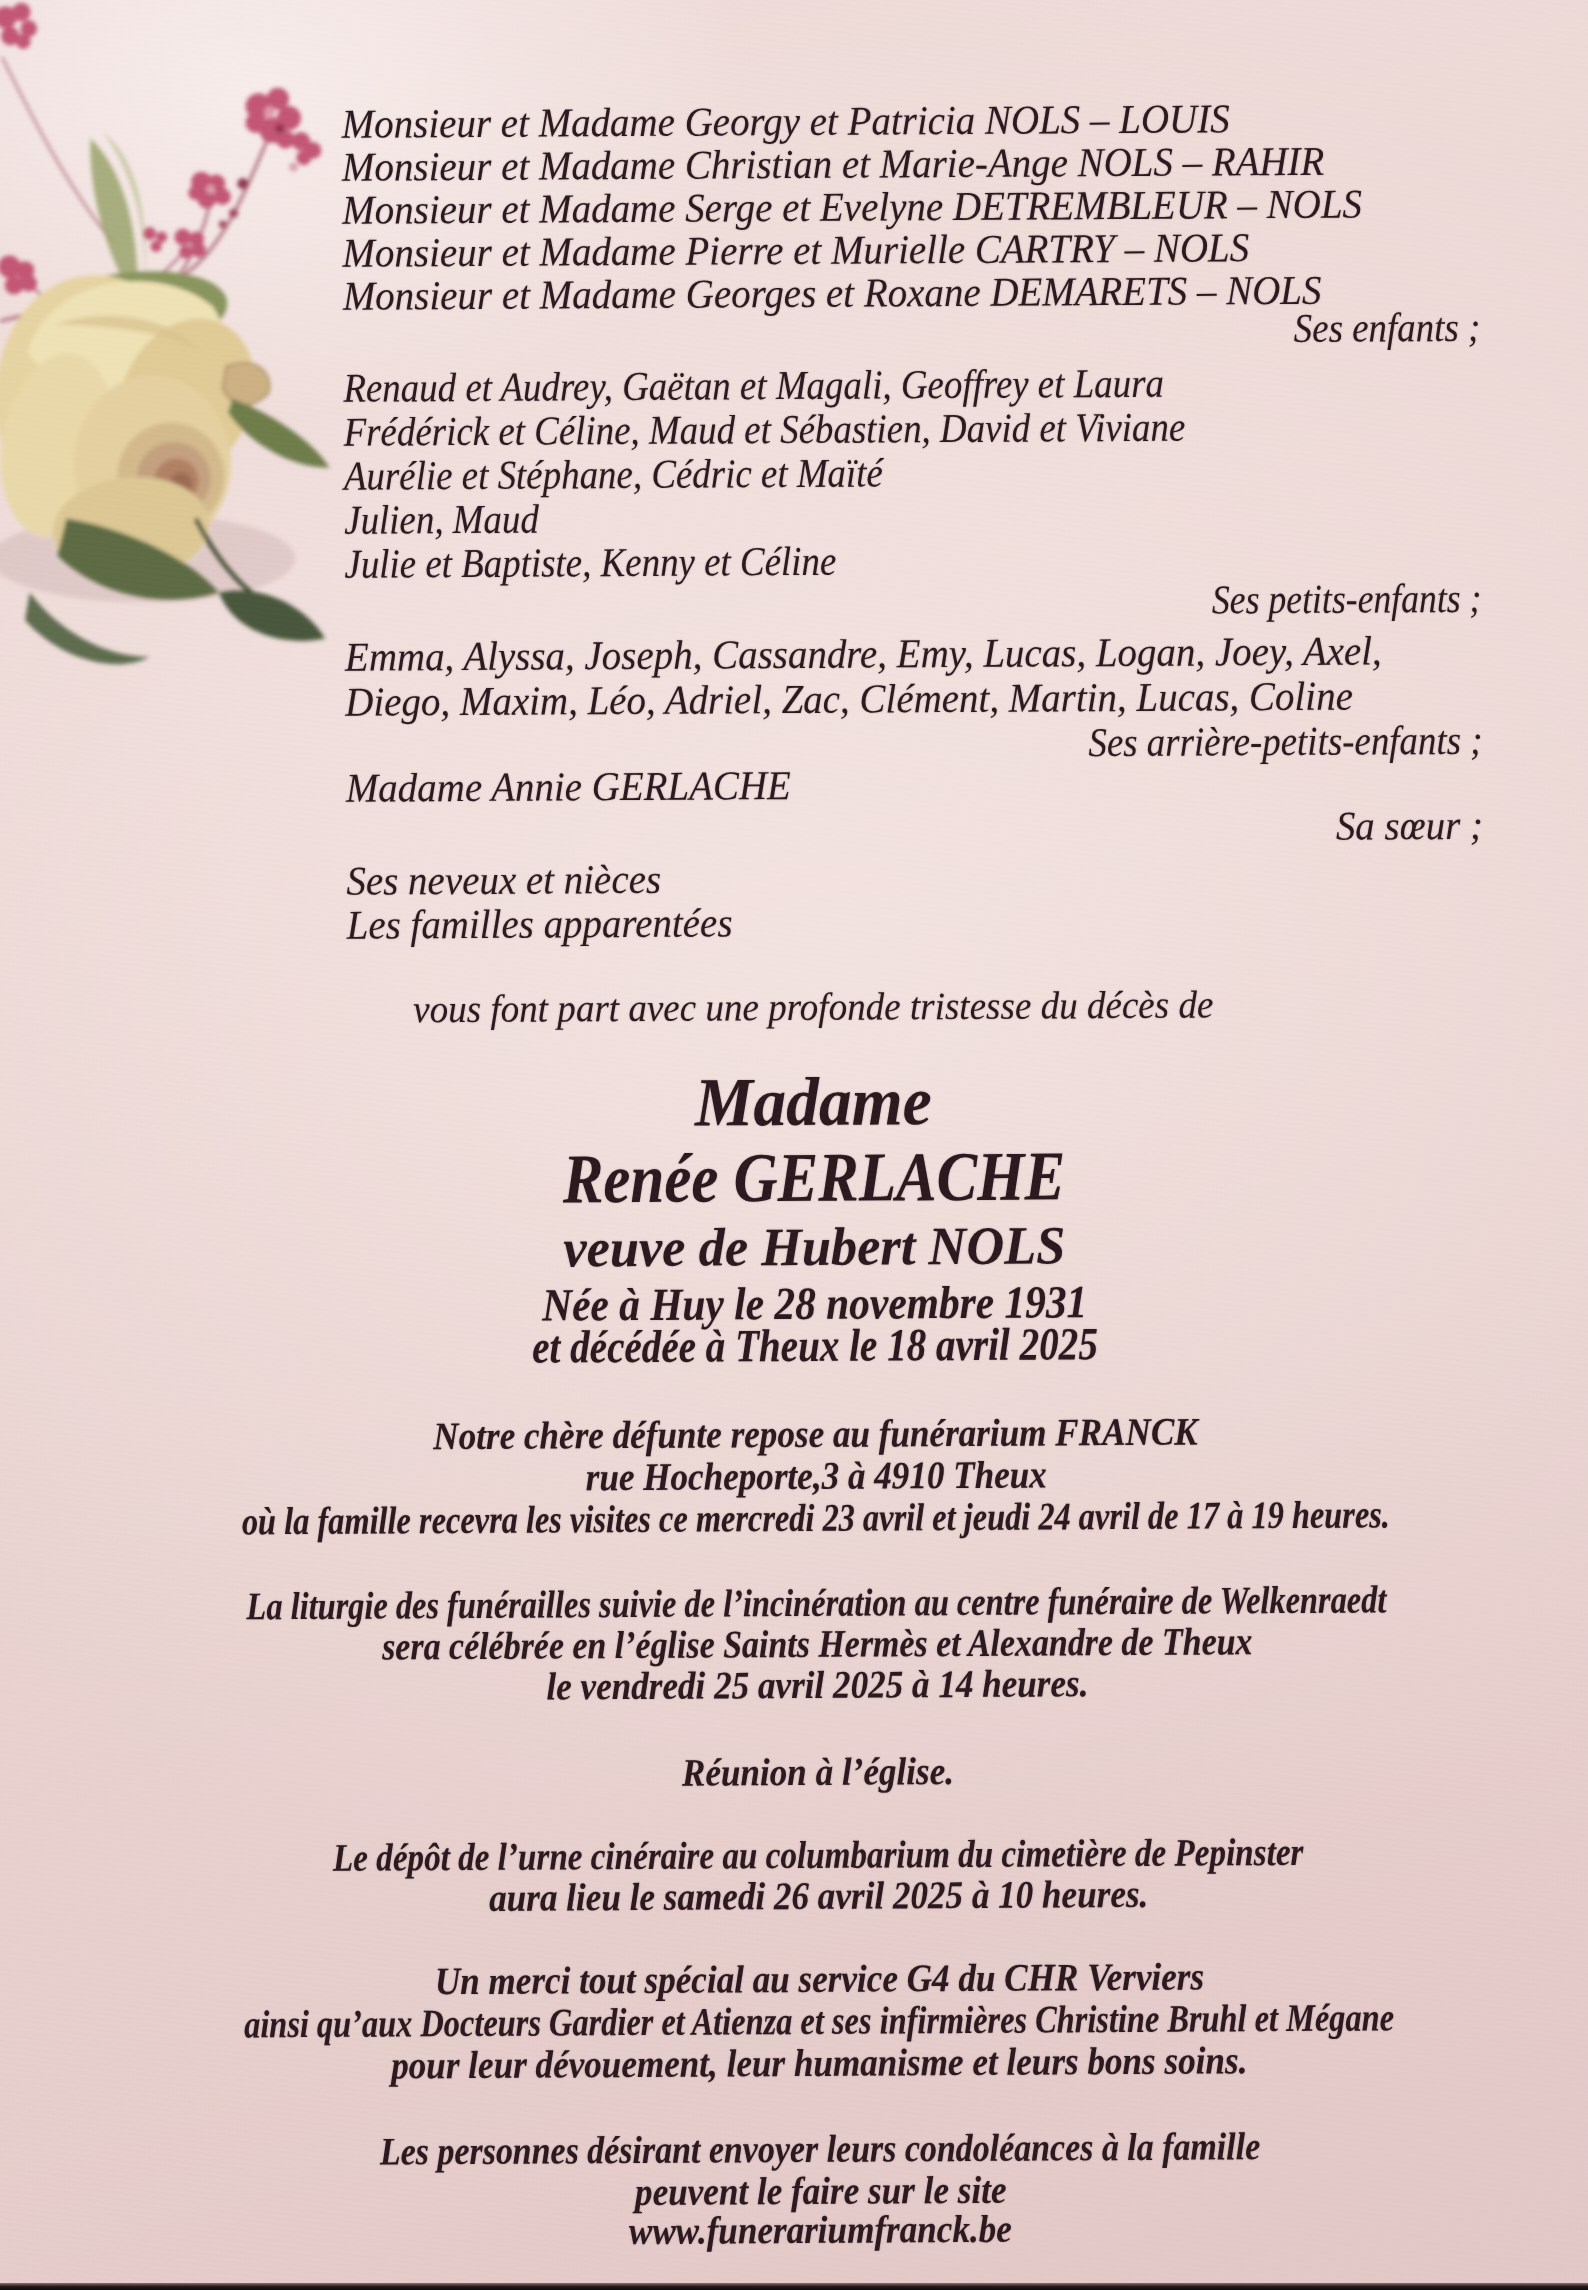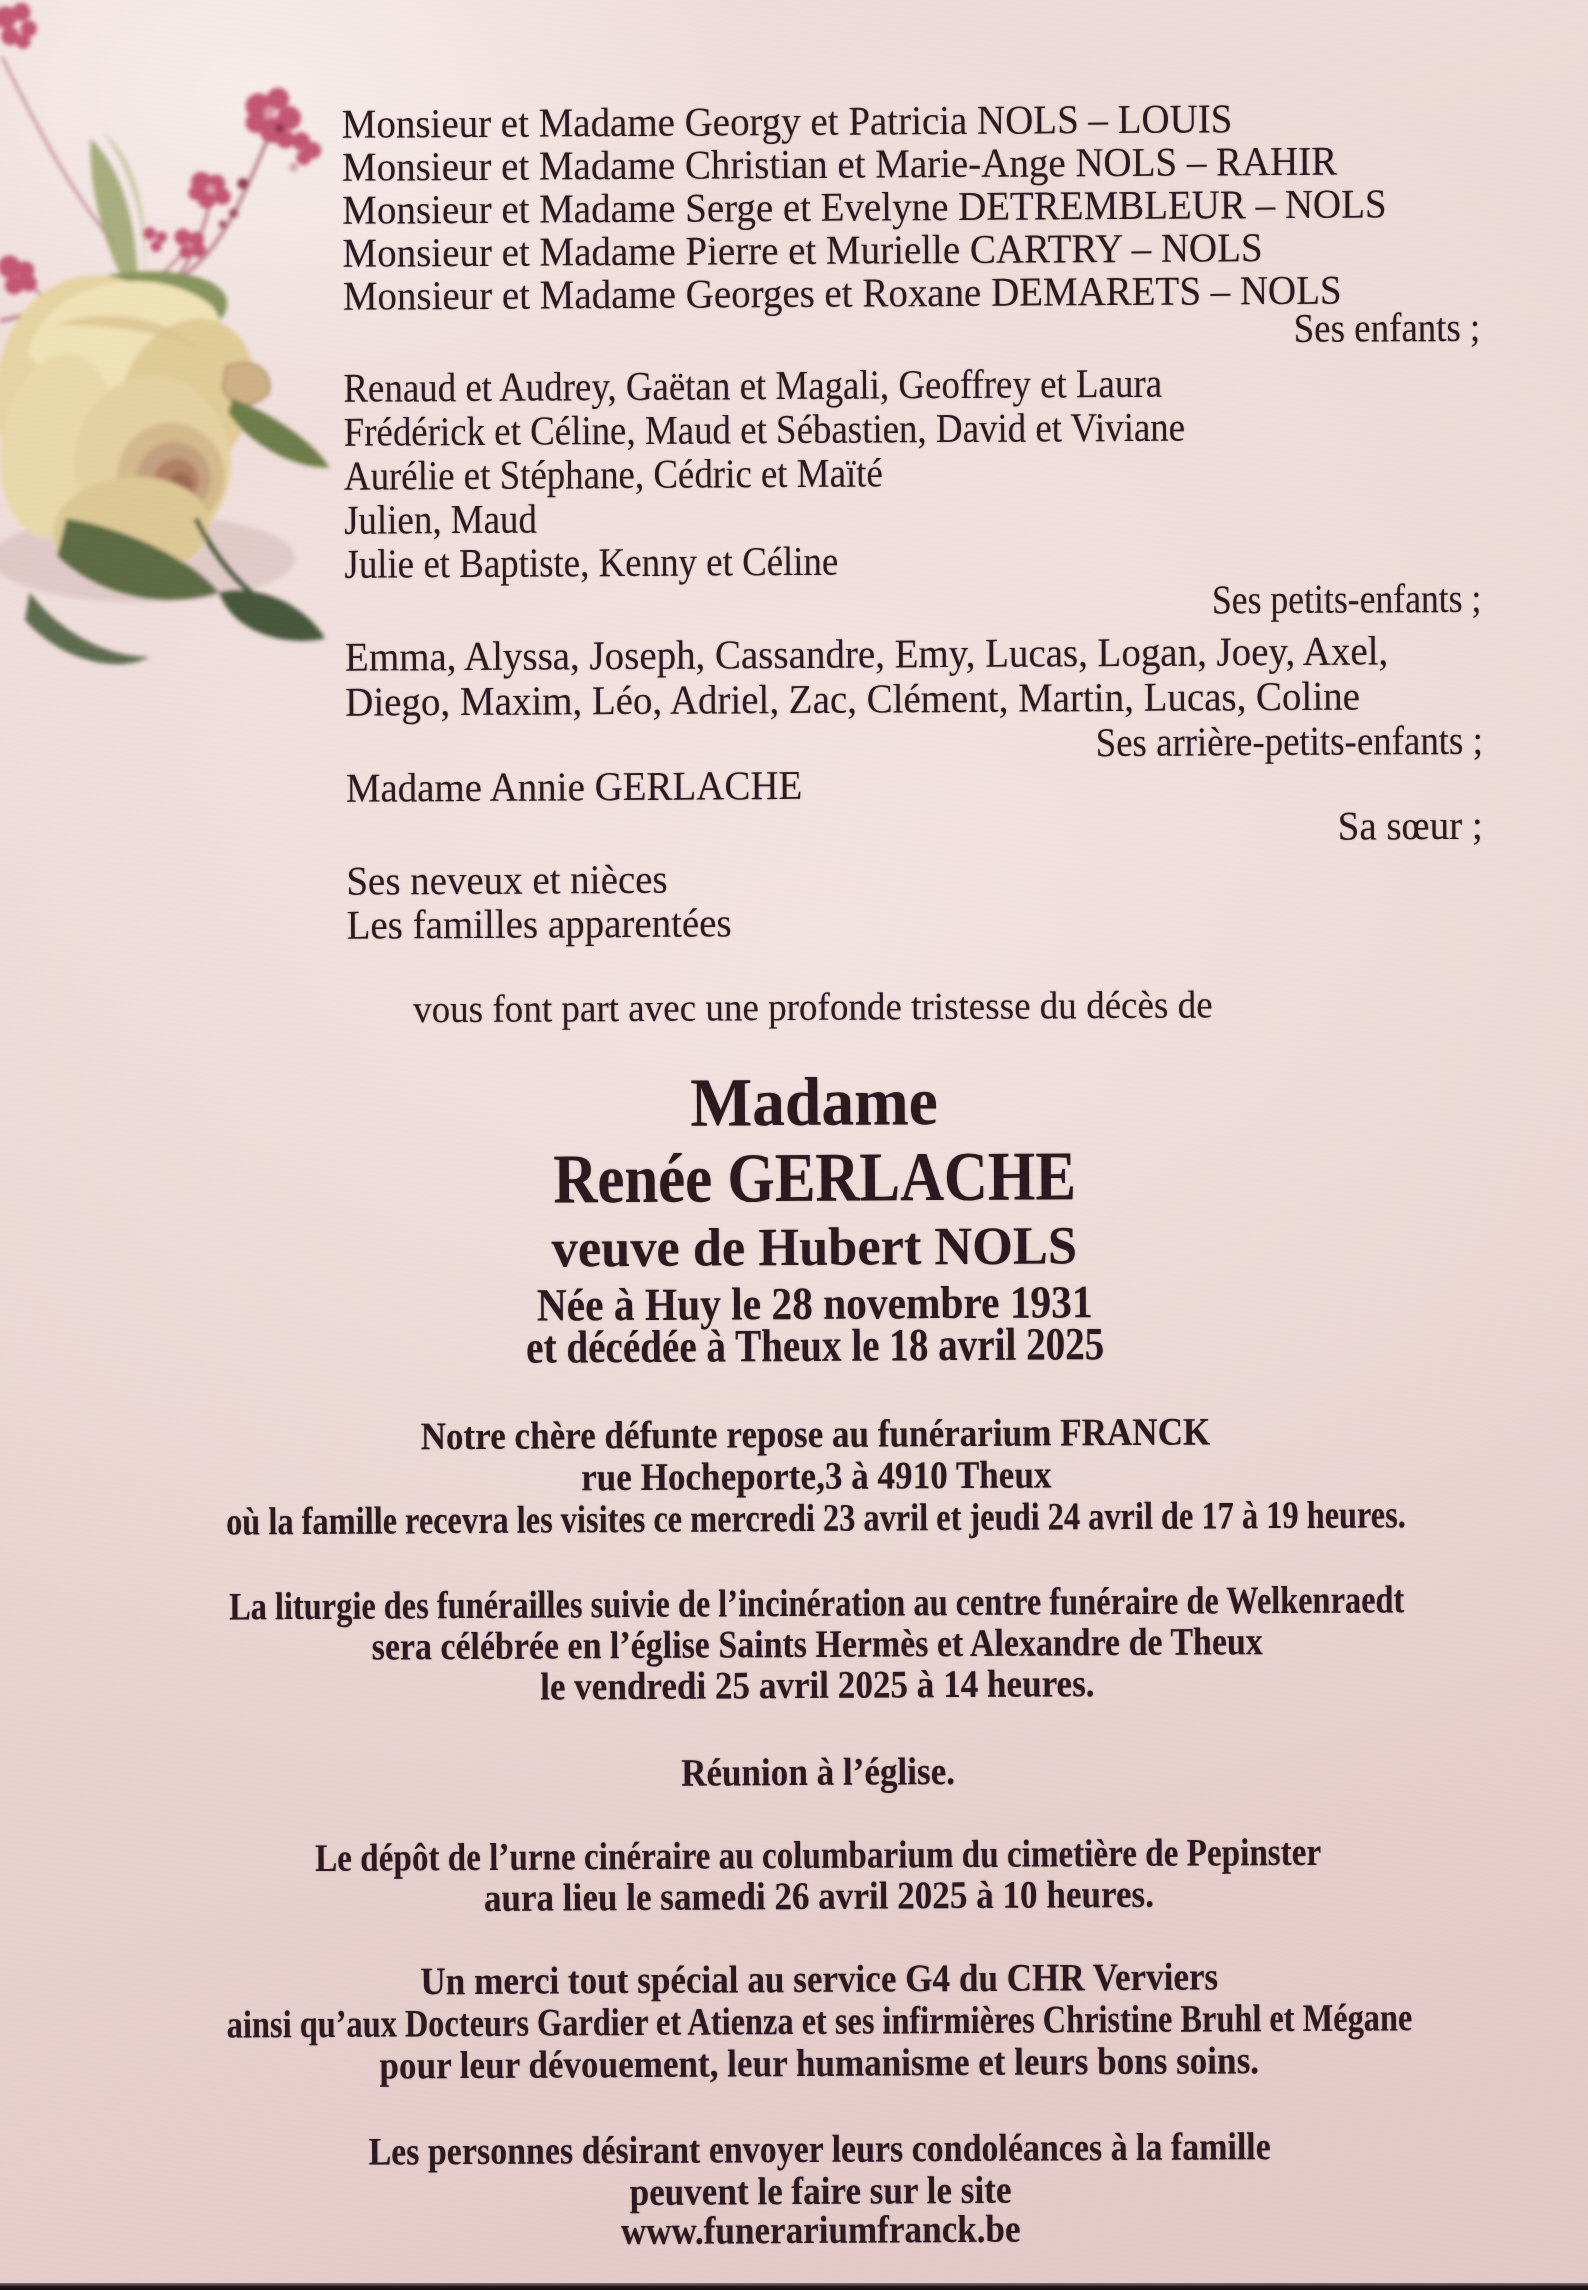--- a/index.html
+++ b/index.html
@@ -3,21 +3,21 @@
 <meta charset="utf-8">
 <style>
   html,body{margin:0;padding:0;background:#4a4042;}
   .page{
     position:relative;width:1588px;height:2291px;overflow:hidden;
     background:
       radial-gradient(ellipse 831px 554px at 16% 4%, rgba(255,253,251,.50), rgba(255,253,251,0) 60%),
       radial-gradient(ellipse 1292px 1015px at 52% 42%, rgba(255,255,255,.12), rgba(201,160,160,.16) 95%),
       linear-gradient(164deg,#f6e9e6 0%,#f2e1de 34%,#eedbd8 62%,#ead4d2 86%,#e6cfce 100%);
     font-family:"Liberation Serif","DejaVu Serif",serif;
-    color:#2a171d;
+    font-style:italic;color:#2a171d;
   }
   .grain{position:absolute;inset:0;pointer-events:none;opacity:.5;
     background-image:repeating-linear-gradient(7deg, rgba(180,140,140,.025) 0 2.8px, rgba(255,255,255,.03) 2.8px 5.5px);}
   .content{position:absolute;inset:0;transform:rotate(-.35deg);transform-origin:50% 50%;}
   .row{position:absolute;left:20px;width:1588px;
        text-shadow:0 0 1.8px rgba(42,23,29,.40);}
   .row .ln span{display:inline-block;}
   .left{text-align:left;padding-left:328px;box-sizing:border-box;}
   .left .ln span{transform-origin:left center;}
   .right{text-align:right;padding-right:123px;box-sizing:border-box;}

